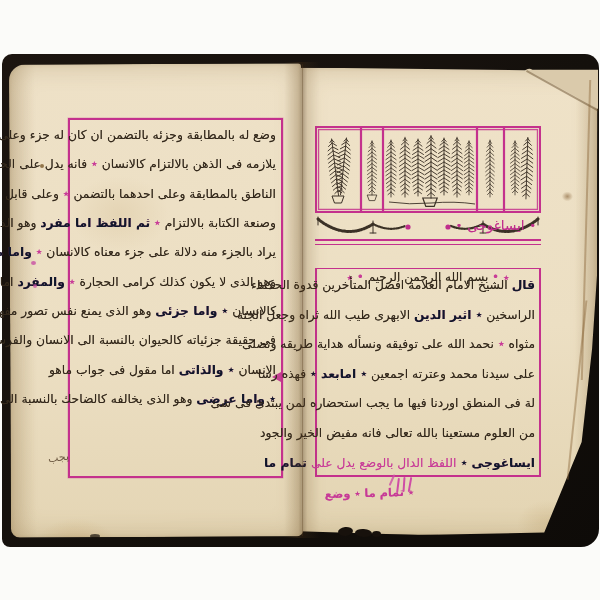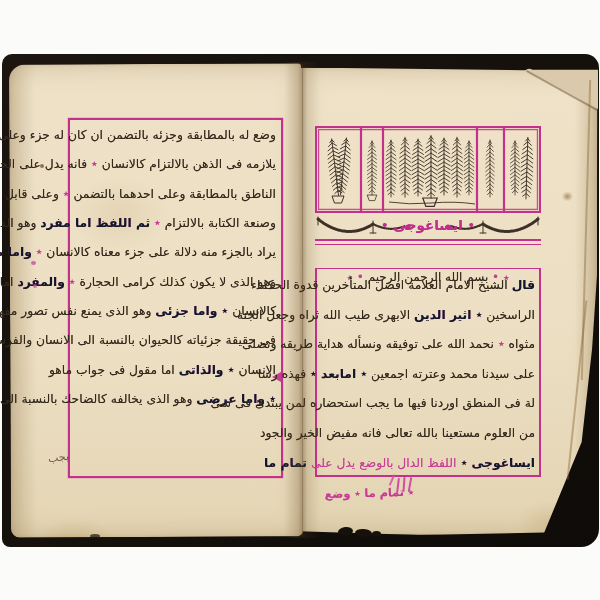--- a/index.html
+++ b/index.html
@@ -78,22 +78,22 @@
               border-bottom:1.5px solid #c4318d;box-sizing:border-box;}
   #right-text-frame{position:absolute;left:315px;top:268px;width:226px;height:209px;
               border-left:2px solid #c4318d;border-right:2px solid #c4318d;
               border-bottom:2.5px solid #c4318d;box-sizing:border-box;}
   #right-text{position:absolute;left:4px;right:4px;top:3px;bottom:0;
               direction:rtl;font-size:12.3px;line-height:29.6px;color:#34291c;}
   #basmala-line{position:absolute;left:8px;right:8px;top:0;height:100%;
               direction:rtl;font-size:12px;line-height:22px;}
   #basmala-line .line{text-align:center;text-align-last:center;margin-top:20px;}
 
-  #title-text{position:absolute;width:100%;top:4px;text-align:center;
-              font-size:13.5px;font-weight:bold;color:#c02e8c;direction:rtl;
+  #title-text{position:absolute;width:100%;top:4px;
+              font-size:13.5px;font-weight:normal;color:#c02e8c;direction:rtl;
               text-shadow:0 0 .6px rgba(192,46,140,.6);}
   #title-text .flank-dot{color:#c02e8c;font-size:11px;vertical-align:1px;padding:0 5px;}
 
   #garland-svg{position:absolute;left:0;top:0;}
 
   
   #catchword{position:absolute;left:318px;top:487px;width:96px;direction:rtl;
              font-size:11.3px;font-weight:bold;color:#c73a97;text-align:right;
              transform:rotate(-1.5deg);text-shadow:0 0 .5px rgba(199,58,151,.5);}
   #margin-word{position:absolute;left:48px;top:451px;font-size:11px;color:#5a4630;

